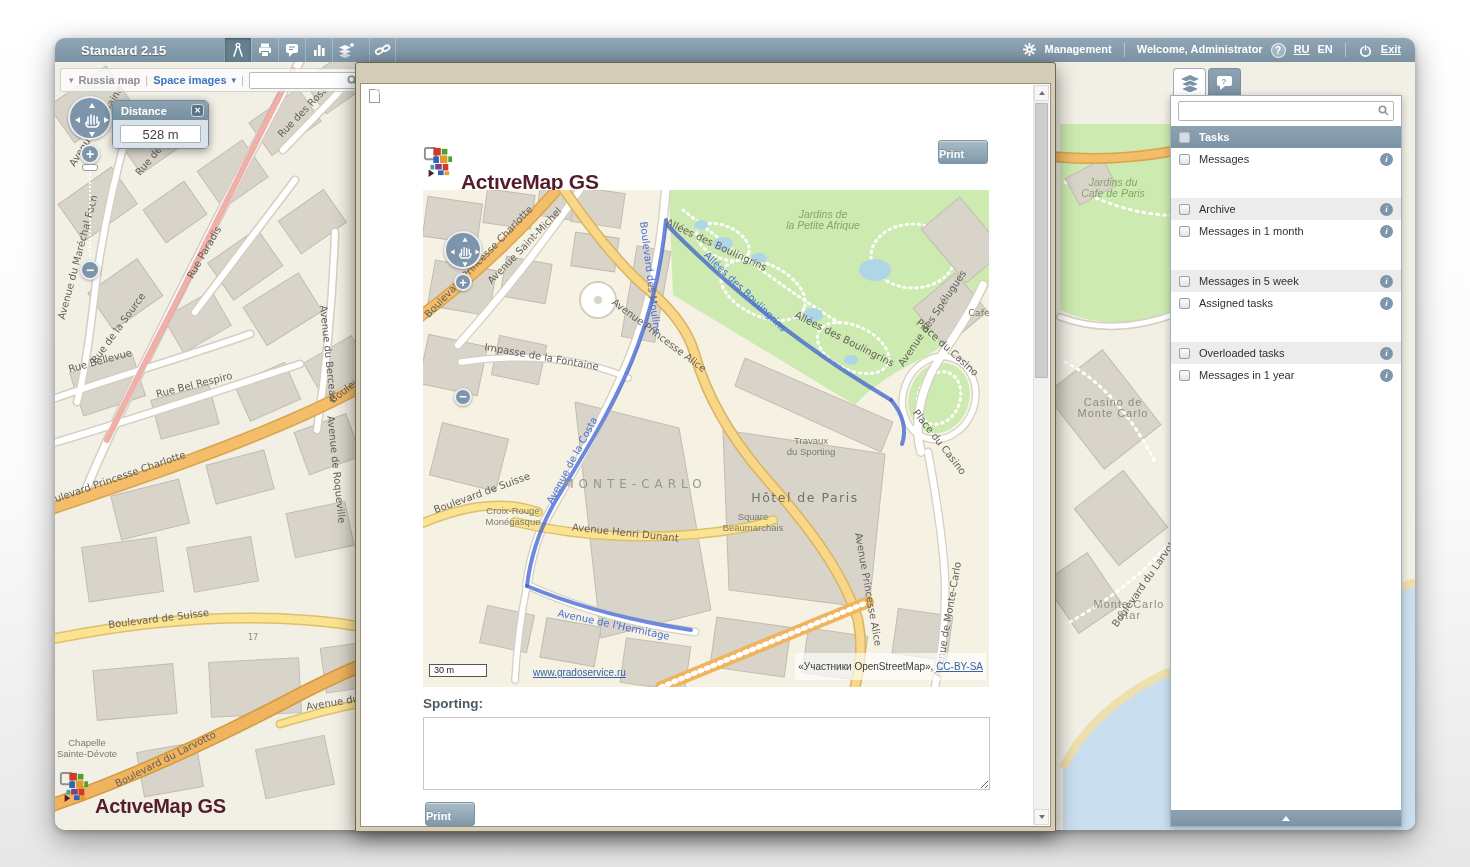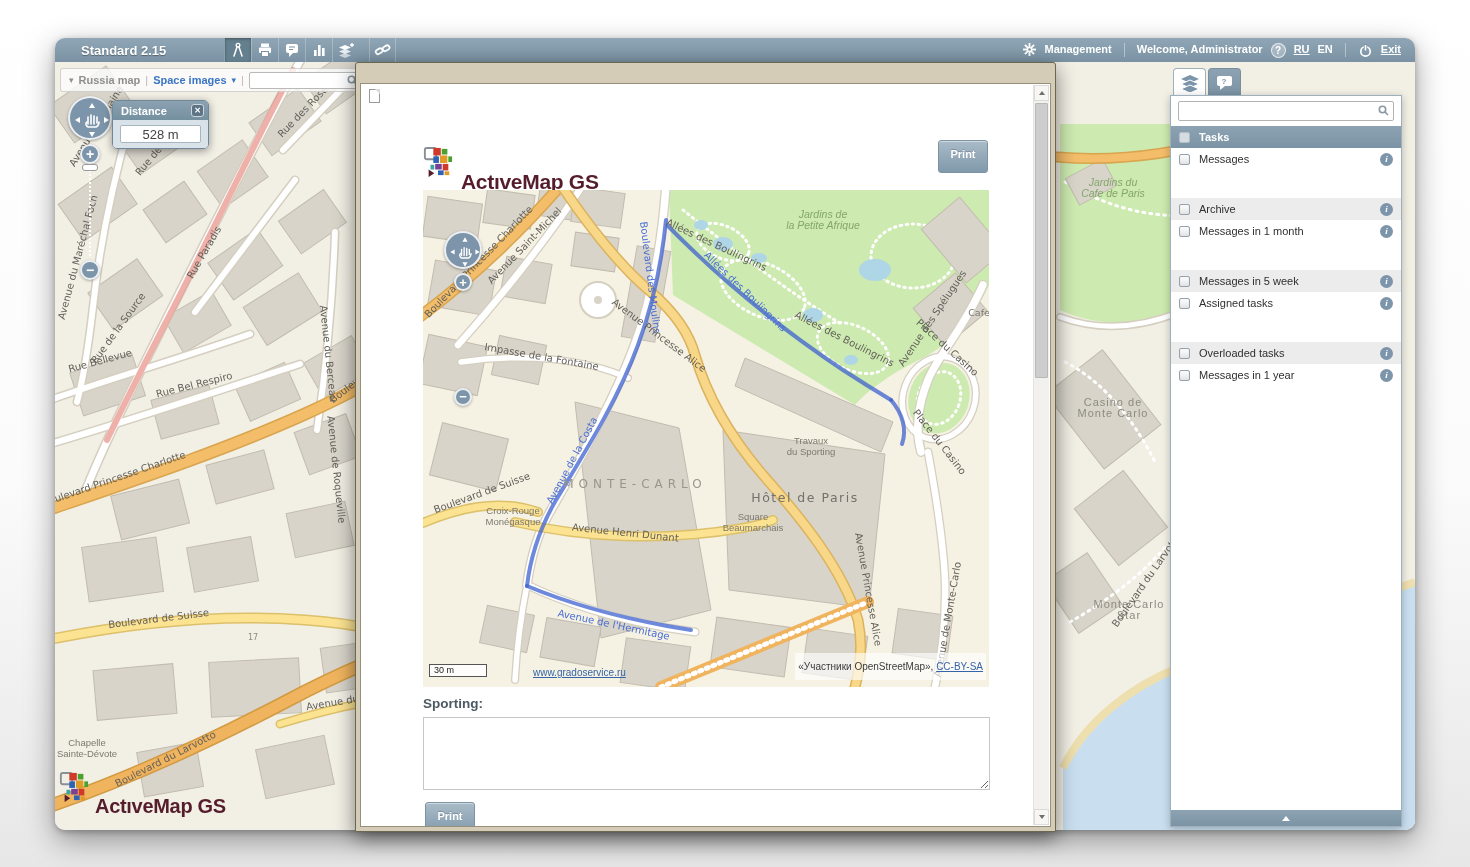--- a/index.html
+++ b/index.html
@@ -126,22 +126,22 @@
   .vscroll{position:absolute;right:1px;top:1px;bottom:1px;width:16px;background:#f2f1ef;border-left:1px solid #e4e3e0;}
   .sc-btn{position:absolute;left:0;width:15px;height:16px;background:#f7f6f4;border:1px solid #dcdbd8;
           display:flex;align-items:center;justify-content:center;cursor:pointer;}
   .sc-up{top:0;} .sc-dn{bottom:0;}
   .tri-u{width:0;height:0;border-left:3px solid transparent;border-right:3px solid transparent;border-bottom:4px solid #6f6f6f;}
   .tri-d{width:0;height:0;border-left:3px solid transparent;border-right:3px solid transparent;border-top:4px solid #6f6f6f;}
   .sc-thumb{position:absolute;left:1px;top:18px;width:13px;height:275px;background:#cdcdcd;border:1px solid #b8b8b8;border-radius:1px;cursor:pointer;}
 
   .p-logo{position:absolute;left:62px;top:46px;display:flex;align-items:center;gap:8px;}
   .p-logo .brand-text{font-size:21px;}
-  .btn-print{position:absolute;width:50px;height:33px;border:1px solid #7e93a2;border-radius:3px;color:#fff;
-             font-size:11px;font-weight:bold;text-align:center;line-height:26px;cursor:pointer;
+  .btn-print{position:absolute;width:50px;height:24px;border:1px solid #7e93a2;border-radius:3px;color:#fff;
+             font-size:11px;font-weight:bold;text-align:left;line-height:26px;cursor:pointer;
              background:linear-gradient(180deg,#a9bbc8,#8099ab);box-shadow:inset 0 1px 0 rgba(255,255,255,.45);
              text-shadow:0 -1px 0 rgba(0,0,0,.2);}
   .btn-top{left:577px;top:56px;}
   .btn-bottom{left:64px;top:718px;}
   .pmap{position:absolute;left:62px;top:106px;width:566px;height:497px;overflow:hidden;background:#f5f1e3;}
   .pm-scale{position:absolute;left:6px;bottom:10px;width:58px;height:13px;background:rgba(255,255,255,.85);
             border:1px solid #555;font-size:9px;color:#222;padding-left:4px;line-height:11px;}
   .pm-grado{position:absolute;left:94px;bottom:9px;font-size:10px;color:#3565a8;text-decoration:underline;cursor:pointer;margin-left:16px;}
   .pm-attr{position:absolute;right:3px;bottom:7px;font-size:10px;color:#3c3c3c;background:rgba(255,255,255,.65);padding:8px 3px;}
   .pm-attr a{color:#3565a8;text-decoration:underline;cursor:pointer;}

